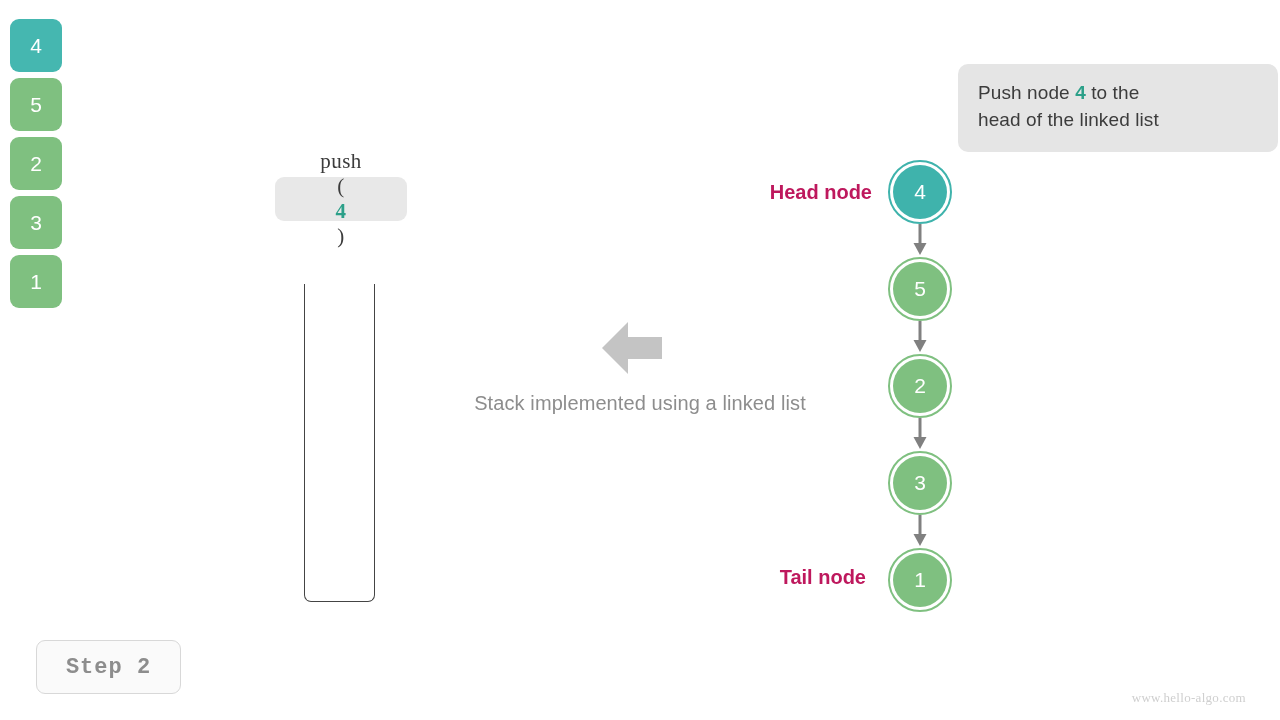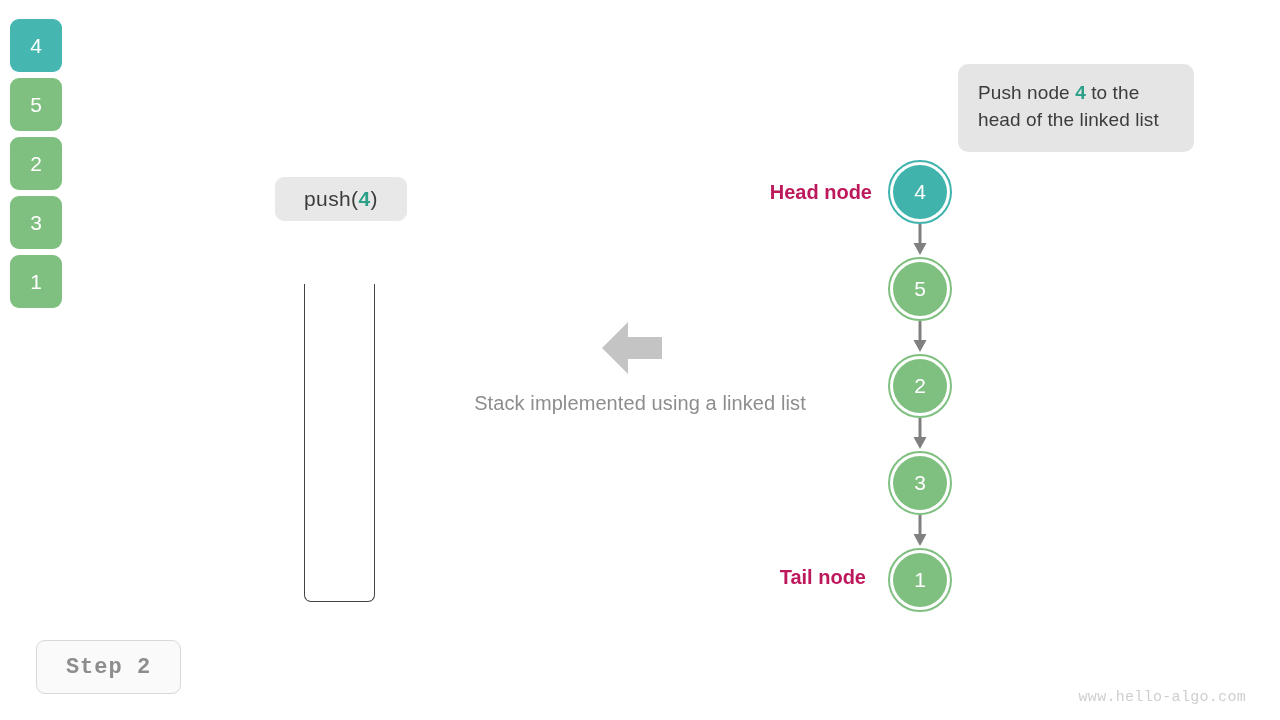--- a/index.html
+++ b/index.html
@@ -14,21 +14,21 @@
     overflow: hidden;
     font-family: "Liberation Sans", sans-serif;
     background: #ffffff;
   }
 
   
   #callout {
     position: absolute;
     left: 958px;
     top: 64px;
-    width: 236px;
+    width: 320px;
     box-sizing: border-box;
     padding: 16px 20px 18px 20px;
     background: #e5e5e5;
     border-radius: 10px;
     color: #3c3c3c;
     font-size: 19px;
     line-height: 1.42;
     letter-spacing: 0.1px;
   }
   #callout .hl {
@@ -42,24 +42,25 @@
     left: 275px;
     top: 177px;
     width: 132px;
     height: 44px;
     box-sizing: border-box;
     background: #e8e8e8;
     border-radius: 9px;
     display: flex;
     align-items: center;
     justify-content: center;
-    font-family: Liberation Sans, sans-serif;
+    font-family: Liberation Serif, serif;
     font-size: 21px;
     color: #3c3c3c;
     letter-spacing: 0.4px;
+    flex-direction: column;
   }
   #op-label .hl {
     color: #2ca089;
     font-weight: bold;
   }
 
   
   #stack-container {
     position: absolute;
     left: 304px;
@@ -192,22 +193,22 @@
     font-weight: bold;
     color: #8d8d8d;
     letter-spacing: 1px;
   }
 
   
   #watermark {
     position: absolute;
     right: 34px;
     bottom: 14px;
-    font-family: Liberation Mono, monospace;
-    font-size: 15px;
+    font-family: Liberation Serif, serif;
+    font-size: 13px;
     color: #cfcfcf;
     letter-spacing: 0.3px;
   }
 </style>
 </head>
 <body>
 
 <div id="callout">
   <span>Push node </span><span class="hl">4</span><span> to the</span><br>
   <span>head of the linked list</span>

